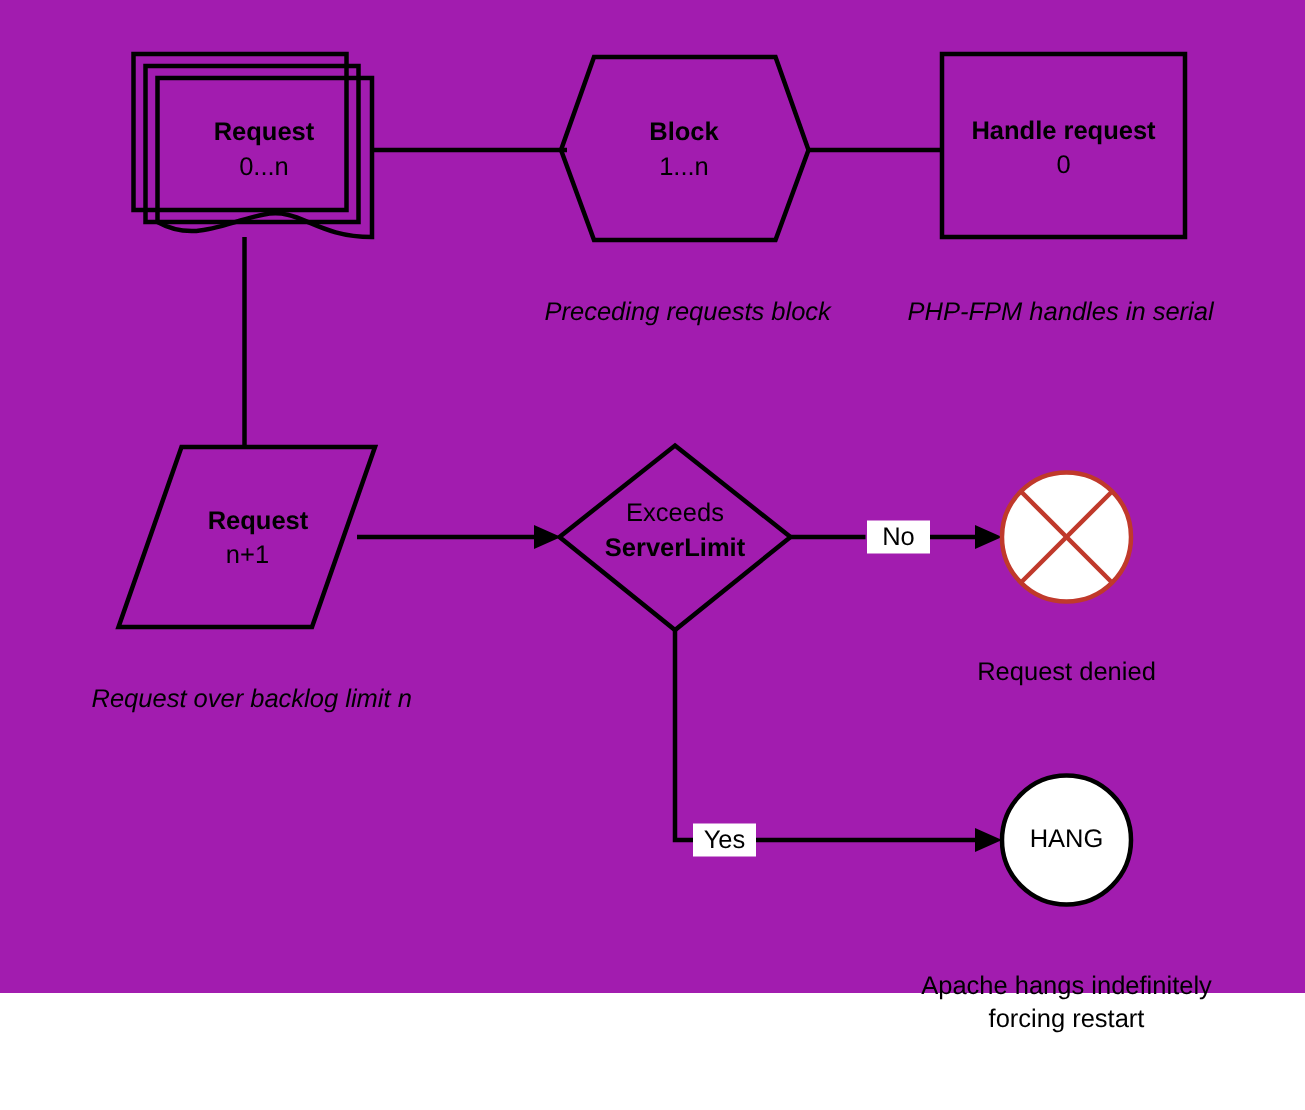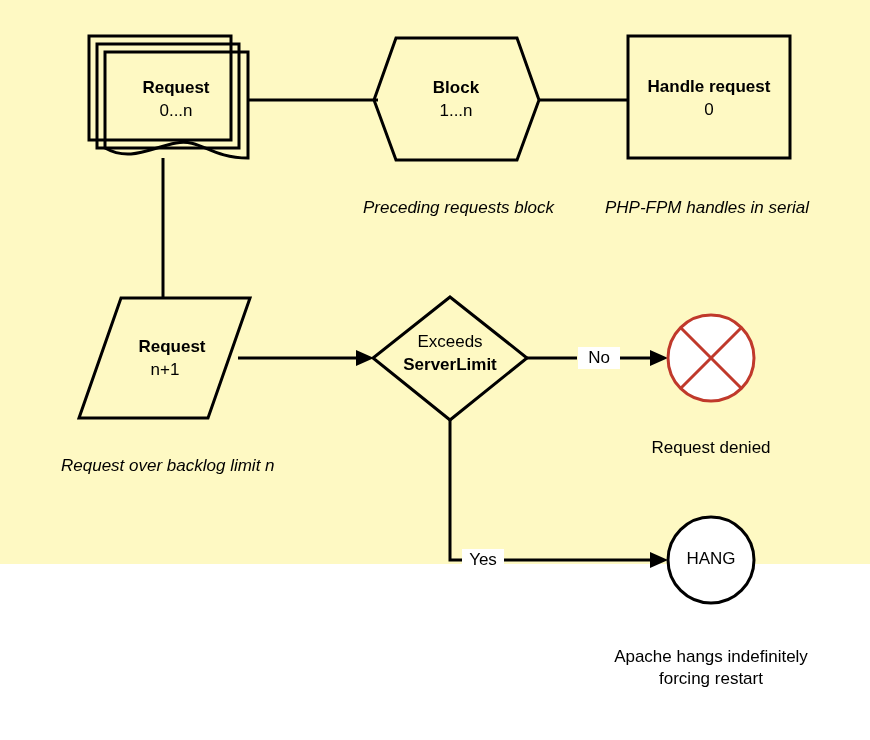--- a/index.html
+++ b/index.html
@@ -9,22 +9,22 @@
   }
   body {
     width: 870px;
     height: 740px;
     overflow: hidden;
     font-family: "Liberation Sans", sans-serif;
   }
   #diagram-root {
     position: relative;
     width: 870px;
-    height: 564px;
-    background: #fef9c3;
+    height: 662px;
+    background: #a21caf;
   }
   svg.flow {
     display: block;
     width: 870px;
     height: 740px;
   }
   .shape-fill {
     fill: #ffffff;
   }
   .stroke-black {

